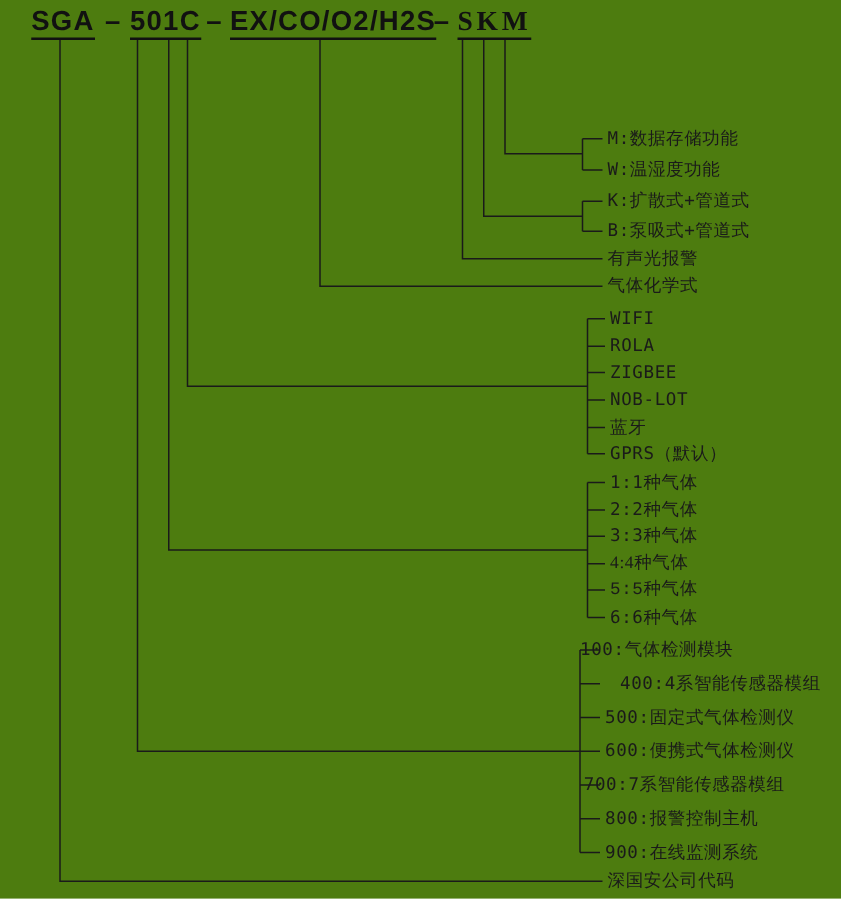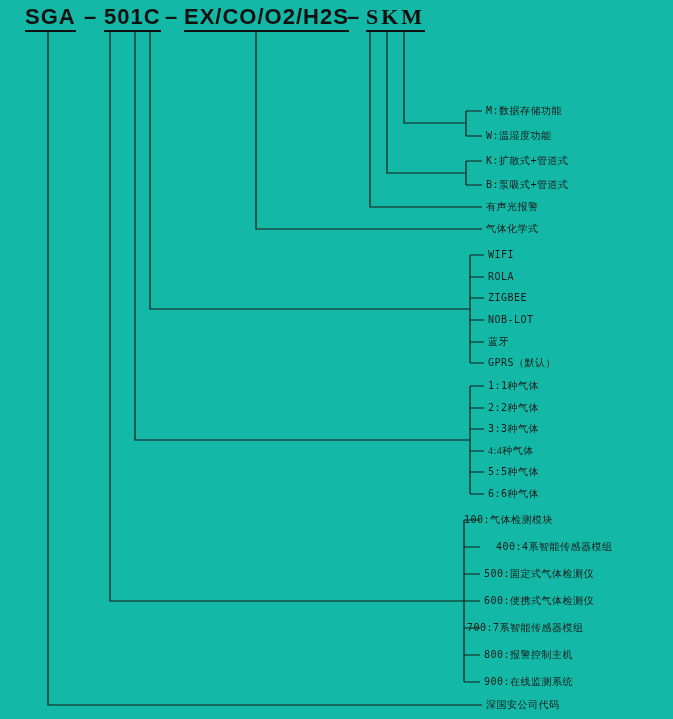--- a/index.html
+++ b/index.html
@@ -1,21 +1,21 @@
 <!DOCTYPE html>
 <html><head>
 <meta charset="utf-8">
 <style>
   * { margin: 0; padding: 0; box-sizing: border-box; }
   html, body { background: #ffffff; }
   .canvas {
     position: relative;
     width: 673px;
     height: 719px;
-    background: #14b8a6;
+    background: #4d7c0f;
     overflow: hidden;
     font-family: "DejaVu Sans Mono", "Liberation Mono", monospace;
     color: #1a1a1a;
   }
   svg.lines {
     position: absolute;
     left: 0; top: 0;
     width: 673px; height: 719px;
   }
   .title-seg {
@@ -26,21 +26,21 @@
     font-size: 22px;
     letter-spacing: 1px;
     color: #111111;
     white-space: nowrap;
     line-height: 24px;
   }
   .title-seg.u { border-bottom: 2px solid #111111; padding-bottom: 1px; }
   .title-seg.wide { letter-spacing: 3px; }
   .lbl {
     position: absolute;
-    font-size: 10px;
+    font-size: 14px;
     line-height: 16px;
     letter-spacing: 0.5px;
     white-space: nowrap;
     color: #1a1a1a;
   }
 </style>
 </head>
 <body>
 
 <div class="canvas">
@@ -80,21 +80,21 @@
   <span class="lbl" style="left:488px; top:269px;">ROLA</span>
   <span class="lbl" style="left:488px; top:290px;">ZIGBEE</span>
   <span class="lbl" style="left:488px; top:312px;">NOB-LOT</span>
   <span class="lbl" style="left:488px; top:334px;">蓝牙</span>
   <span class="lbl" style="left:488px; top:355px;">GPRS（默认）</span>
 
   <span class="lbl" style="left:488px; top:378px;">1:1种气体</span>
   <span class="lbl" style="left:488px; top:400px;">2:2种气体</span>
   <span class="lbl" style="left:488px; top:421px;">3:3种气体</span>
   <span class="lbl" style="left:488px; top:443px;font-family:Liberation Serif, serif;">4:4种气体</span>
-  <span class="lbl" style="left:488px; top:464px;">5:5种气体</span>
+  <span class="lbl" style="left:488px; top:464px;font-family:Liberation Mono, monospace;">5:5种气体</span>
   <span class="lbl" style="left:488px; top:486px;">6:6种气体</span>
 
   <span class="lbl" style="left:464px; top:512px;text-align:center;">100:气体检测模块</span>
   <span class="lbl" style="left:496px; top:539px;">400:4系智能传感器模组</span>
   <span class="lbl" style="left:484px; top:566px;">500:固定式气体检测仪</span>
   <span class="lbl" style="left:484px; top:593px;">600:便携式气体检测仪</span>
   <span class="lbl" style="left:467px; top:620px;">700:7系智能传感器模组</span>
   <span class="lbl" style="left:484px; top:647px;">800:报警控制主机</span>
   <span class="lbl" style="left:484px; top:674px;">900:在线监测系统</span>
 

